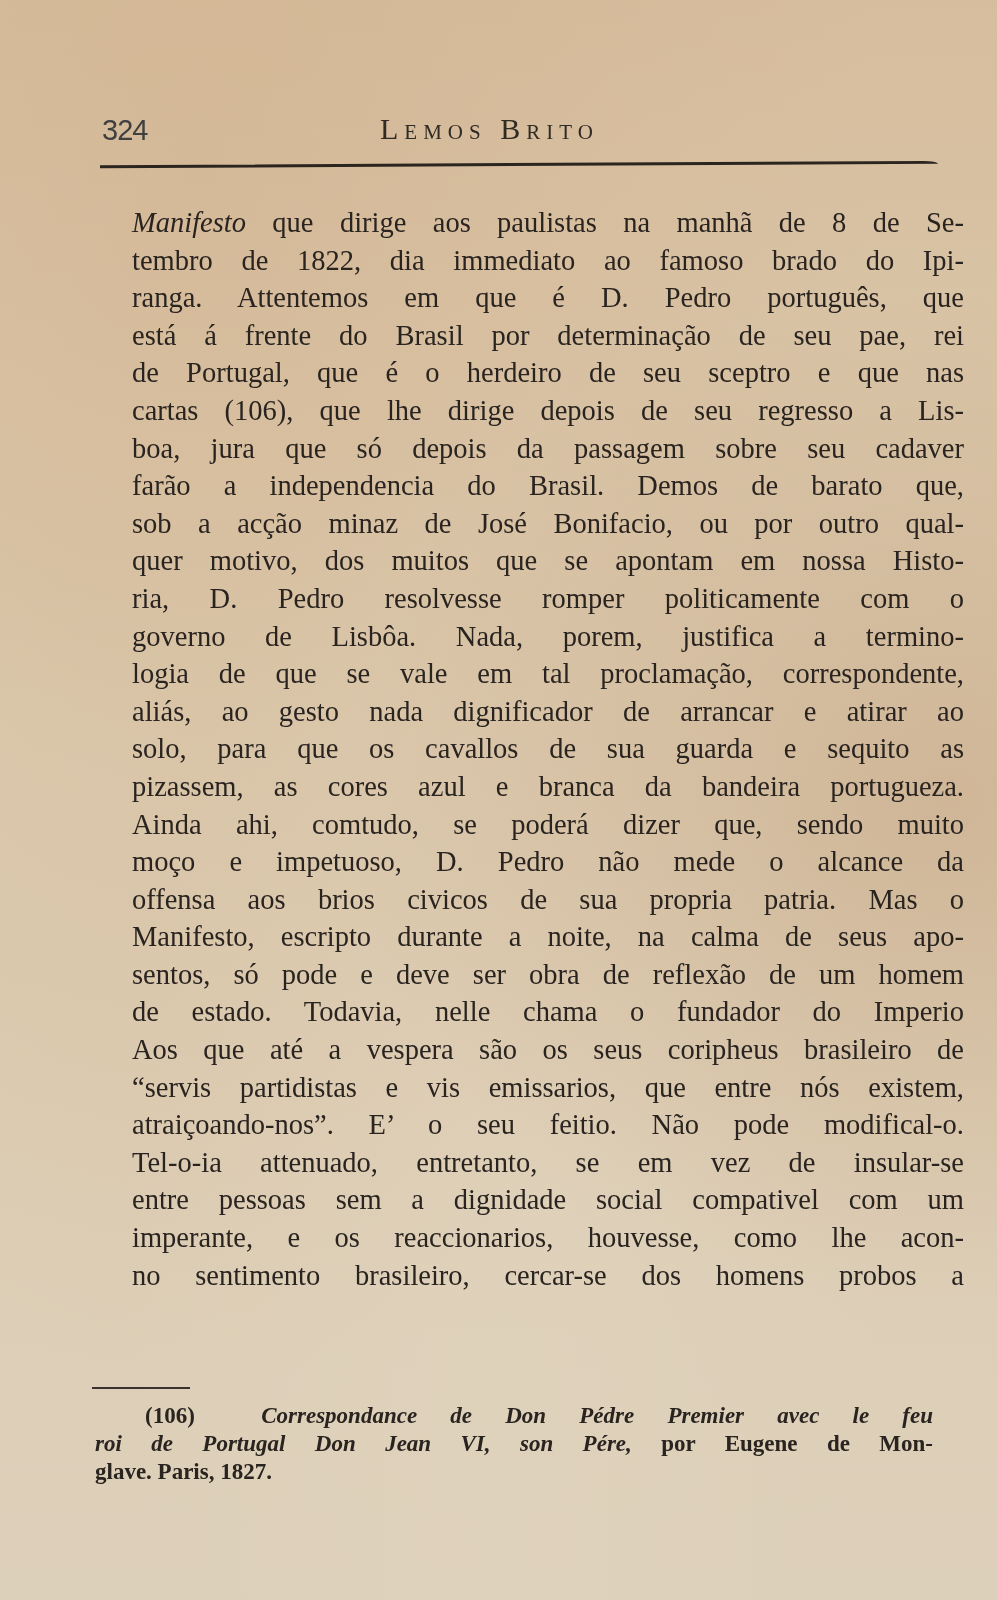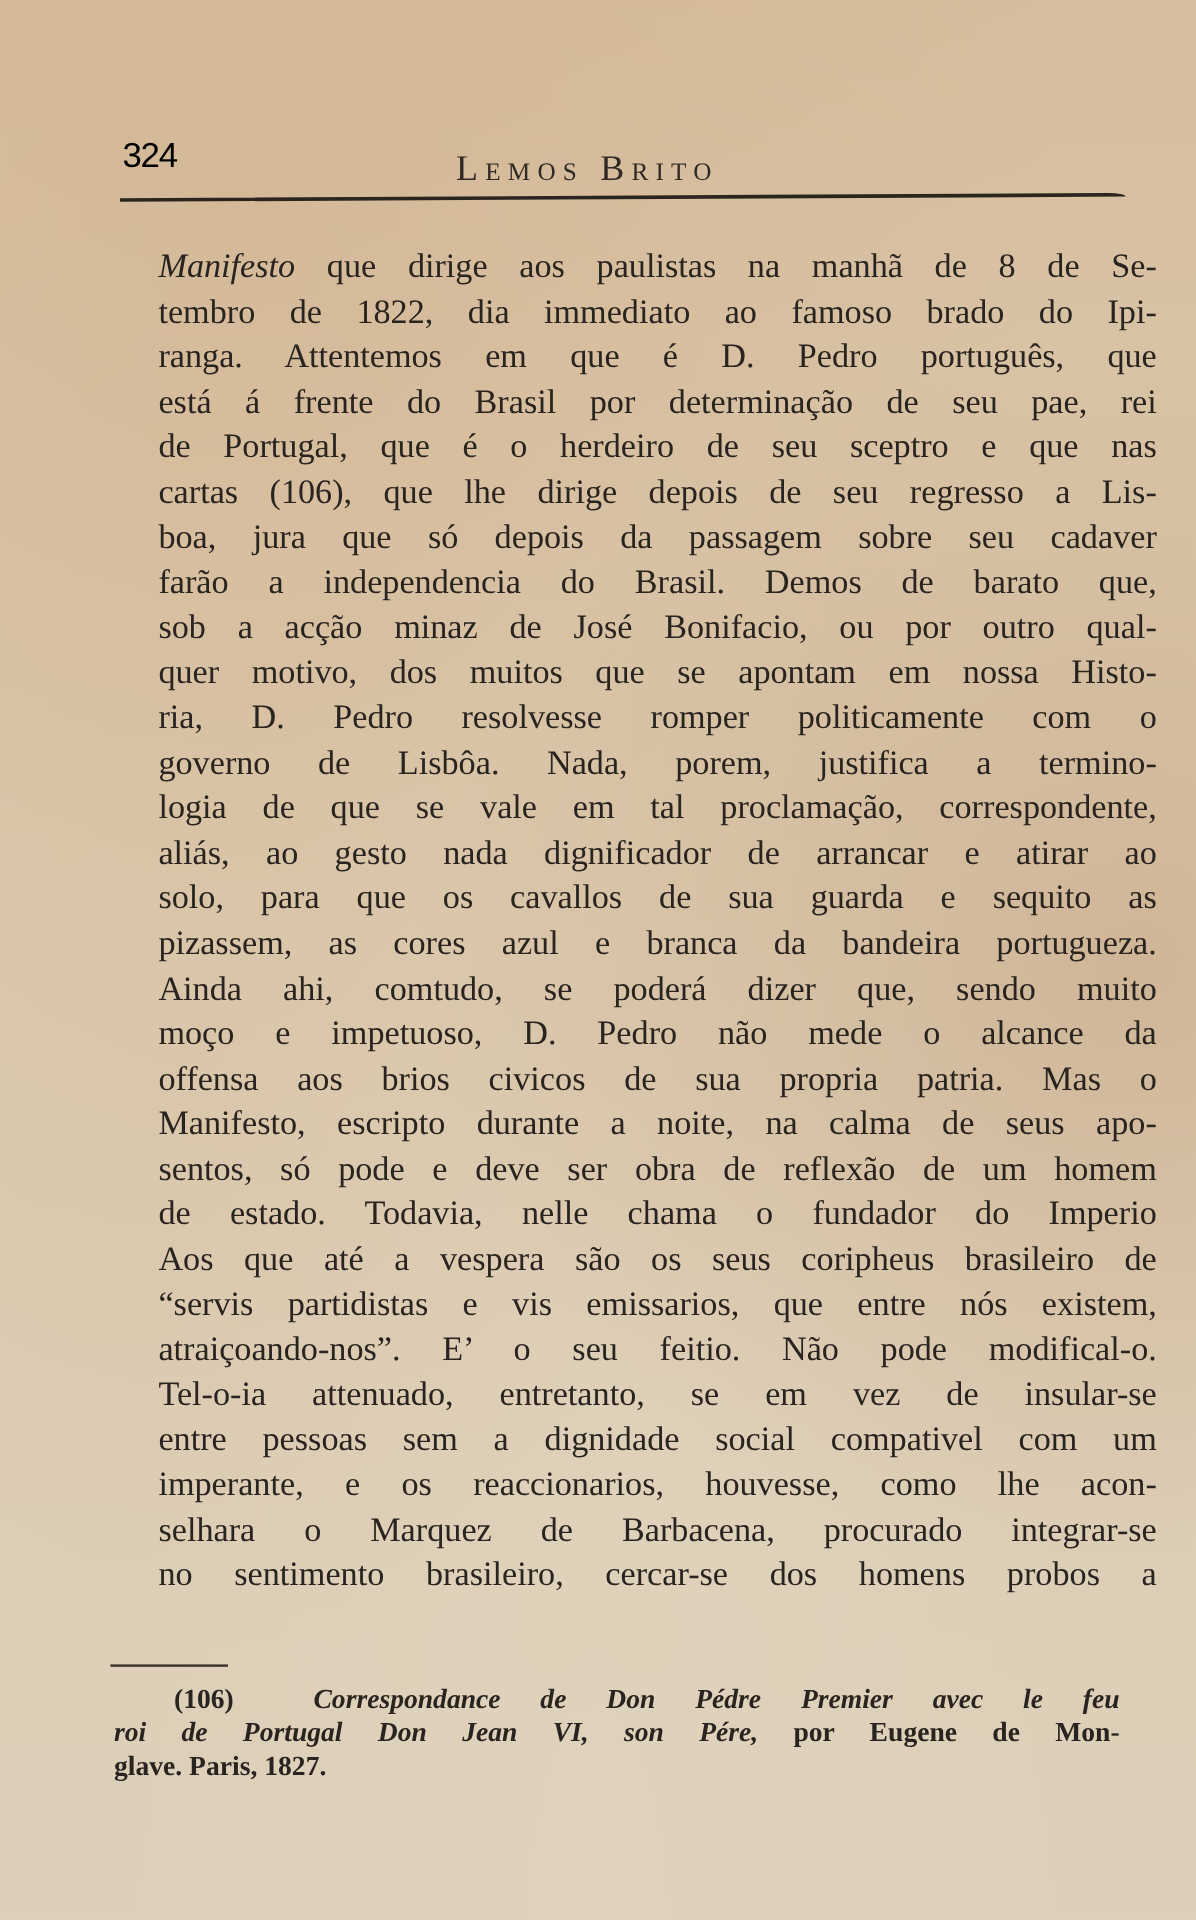--- a/index.html
+++ b/index.html
@@ -32,26 +32,26 @@
     width: 840px;
     height: 50px;
   }
   .page-number {
     position: absolute;
     left: 2px;
     top: 6px;
     font-family: "Liberation Sans", "DejaVu Sans", sans-serif;
     font-size: 29px;
     letter-spacing: -1px;
-    color: #000000;
+    color: #404040;
   }
   .running-head {
     position: absolute;
     left: 280px;
-    top: 16px;
+    top: 4px;
     font-size: 30px;
     letter-spacing: 6px;
     font-variant: small-caps;
     color: #302a25;
   }
   .header-rule {
     position: absolute;
     left: 100px;
     top: 163px;
     width: 838px;
@@ -143,21 +143,20 @@
     <span class="line">offensa aos brios civicos de sua propria patria.  Mas o</span>
     <span class="line">Manifesto, escripto durante a noite, na calma de seus apo-</span>
     <span class="line">sentos, só pode e deve ser obra de reflexão de um homem</span>
     <span class="line">de estado.  Todavia, nelle chama o fundador do Imperio</span>
     <span class="line">Aos que até a vespera são os seus coripheus brasileiro de</span>
     <span class="line">“servis partidistas e vis emissarios, que entre nós existem,</span>
     <span class="line">atraiçoando-nos”.  E’ o seu feitio.  Não pode modifical-o.</span>
     <span class="line">Tel-o-ia attenuado, entretanto, se em vez de insular-se</span>
     <span class="line">entre pessoas sem a dignidade social compativel com um</span>
     <span class="line">imperante, e os reaccionarios, houvesse, como lhe acon-</span>
-    <span class="line">selhara o Marquez de Barbacena, procurado integrar-se</span>
     <span class="line">no sentimento brasileiro, cercar-se dos homens probos a</span>
   </div>
 
   <div class="footnote-rule"></div>
 
   <div class="footnotes">
     <span class="fn-line first"><span>(106)</span>&nbsp;&nbsp;<span class="ital">Correspondance de Don Pédre Premier avec le feu</span></span>
     <span class="fn-line"><span class="ital">roi de Portugal Don Jean VI, son Pére,</span><span> por Eugene de Mon-</span></span>
     <span class="fn-line short">glave.  Paris, 1827.</span>
   </div>

